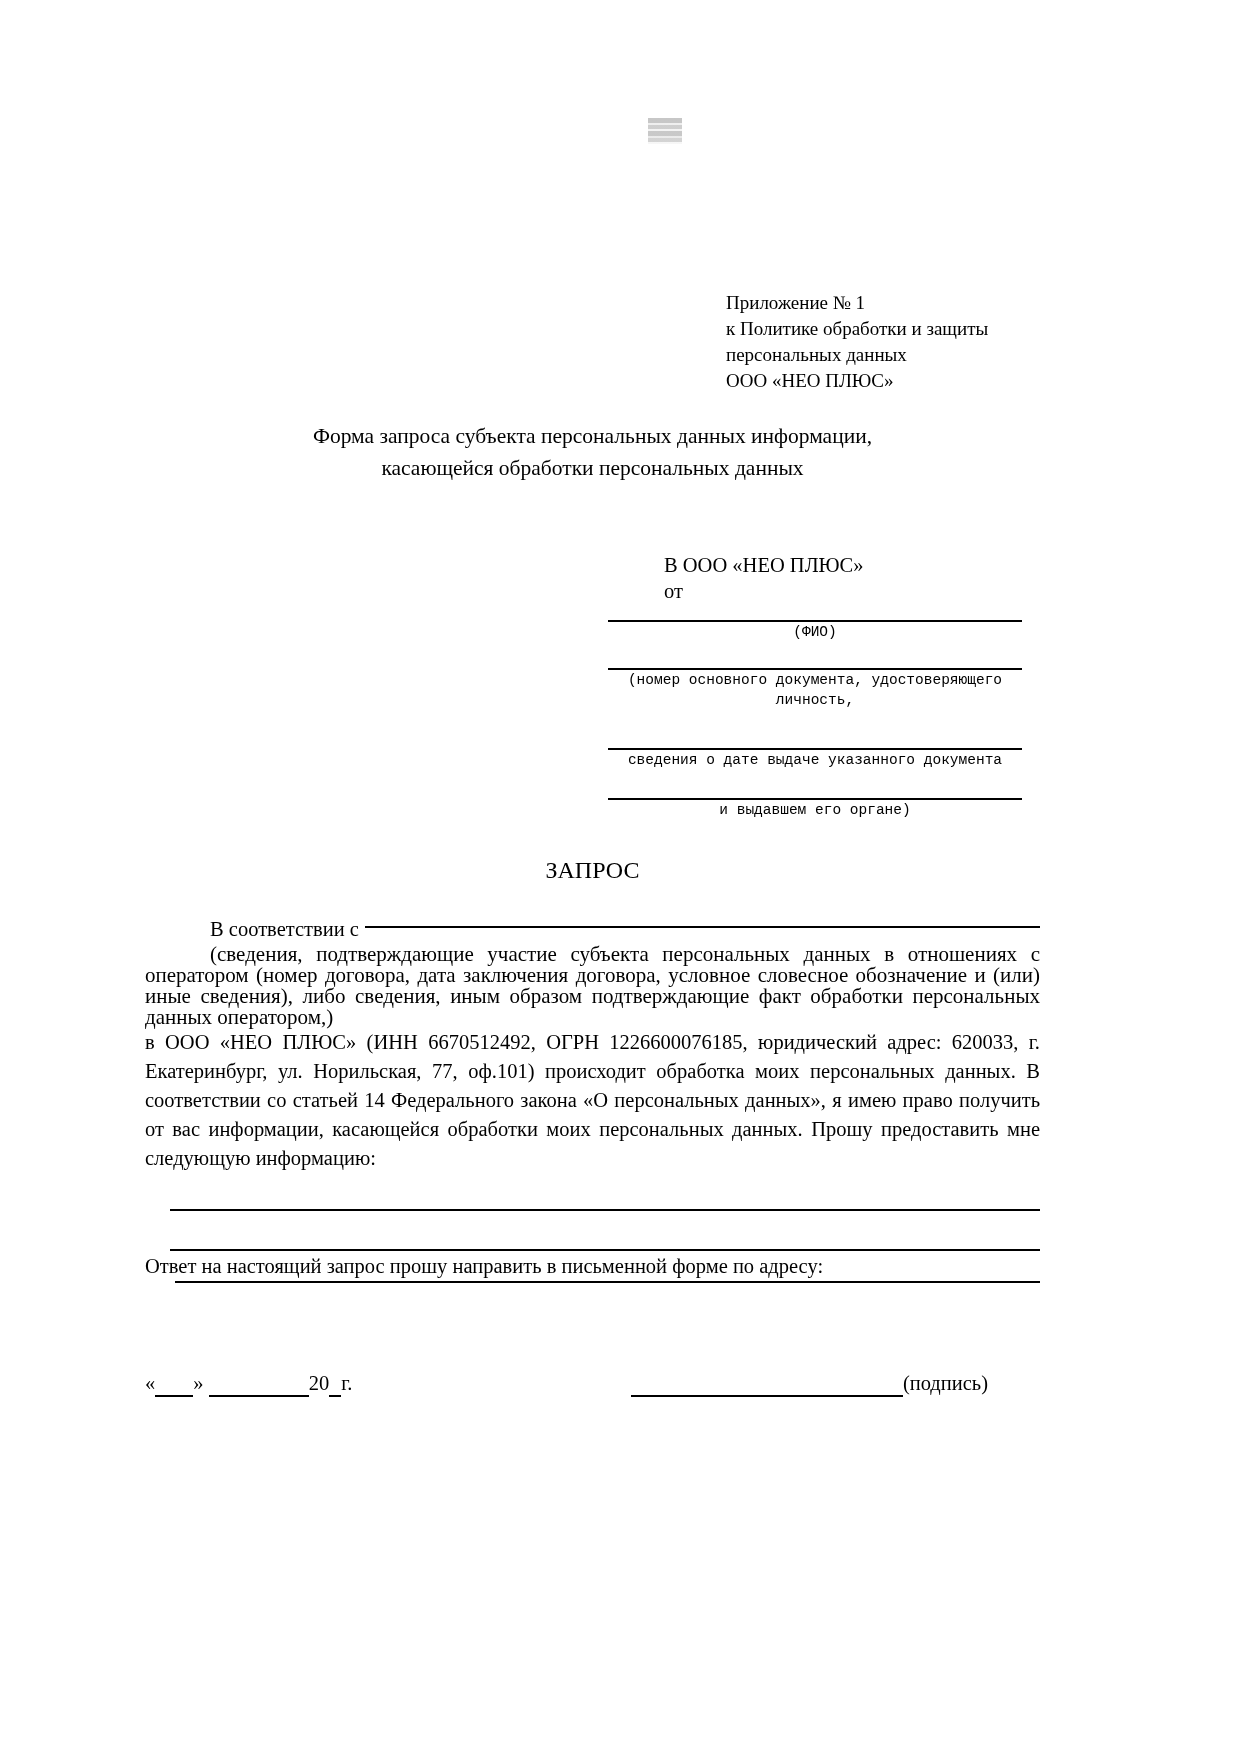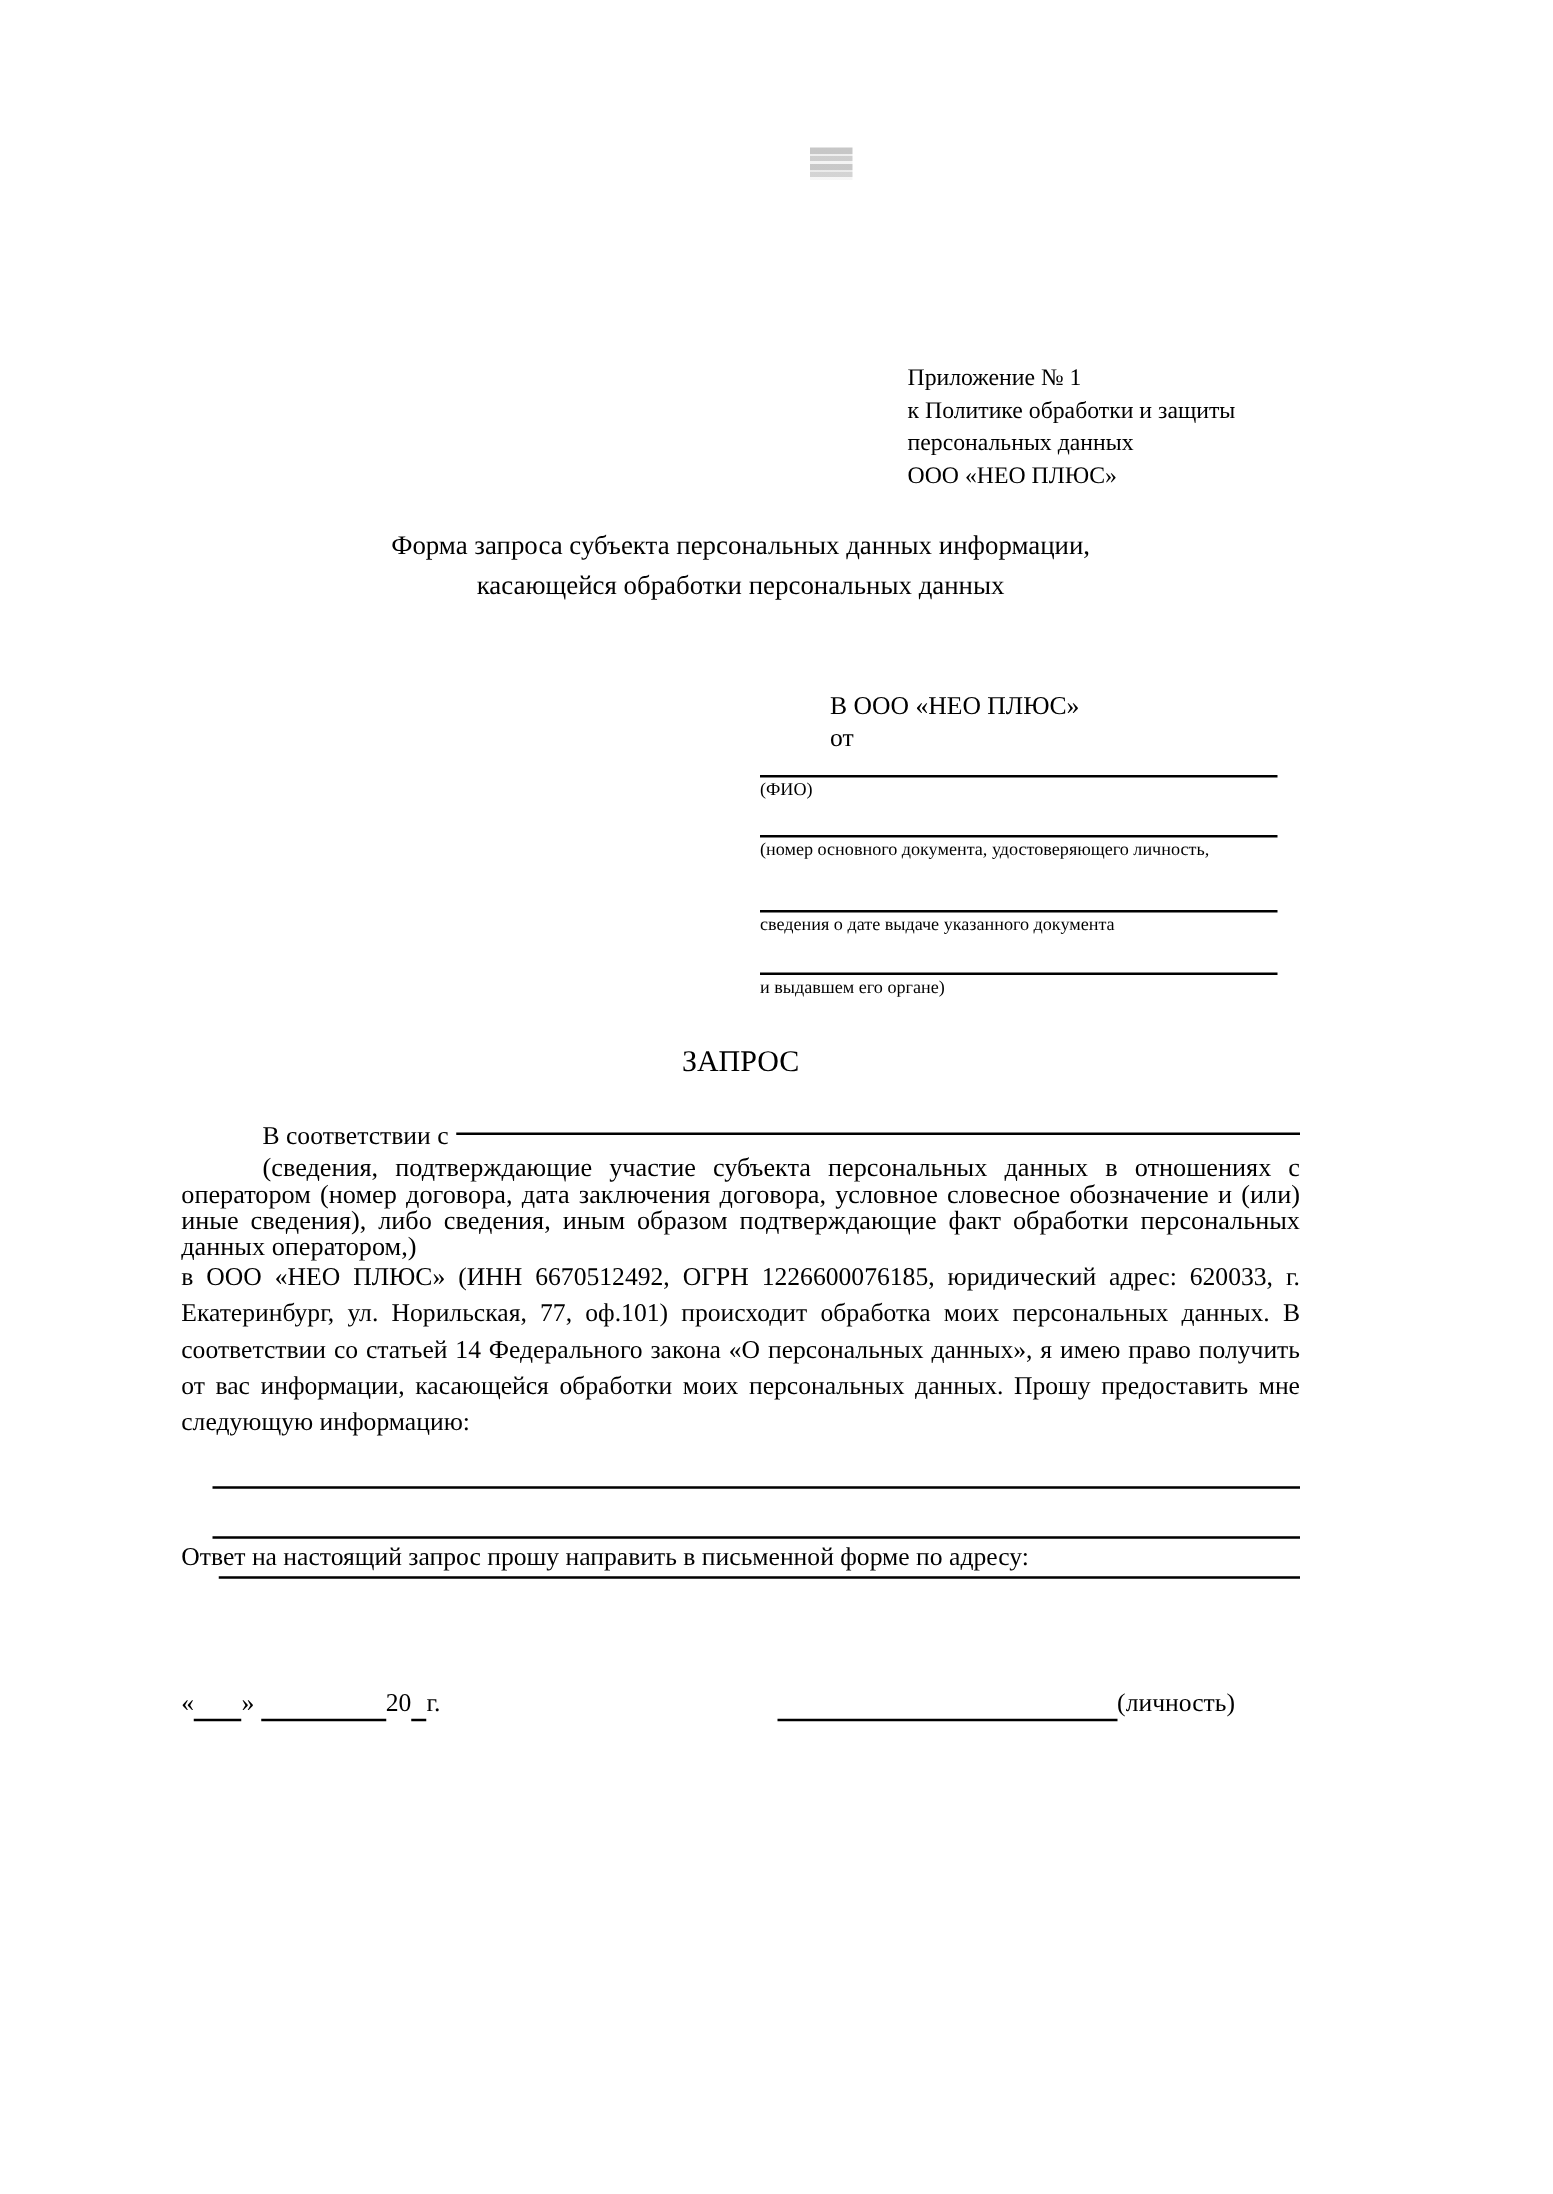--- a/index.html
+++ b/index.html
@@ -38,22 +38,22 @@
     margin:68px 18px 0 auto;
     font-size:20.5px;line-height:26px;
   }
   .addressee .to-line,.addressee .from-line{padding-left:56px;}
   .fill-line{border-bottom:2px solid #000;}
   .fill-line.h18{height:16px;}
   .fill-line.h26{height:26px;}
   .fill-line.h38{height:38px;}
   .fill-line.h28{height:28px;}
   .fill-label{
-    text-align:left;
-    font-size:14.5px;line-height:20px;
+    text-align:center;
+    font-size:14.5px;line-height:20px;font-family:Liberation Mono, monospace;
   }
   .request-heading{
     margin-top:36px;
     text-align:center;
     font-size:24px;line-height:28px;
   }
   .lead-row{
     display:flex;align-items:center;
     margin-top:30px;
     padding-left:65px;
@@ -153,17 +153,17 @@
     <span class="reply-underline"></span>
   </div>
 
   <div class="sign-row">
     <div class="date-group">
       <span>«</span><span class="blank w38"></span><span>»</span>
       <span class="blank w100"></span><span>20</span><span class="blank w12"></span><span>г.</span>
     </div>
     <div class="sign-group">
       <span class="sign-underline"></span>
-        <span class="sign-label">(личность)</span>
+        <span class="sign-label">(подпись)</span>
     </div>
   </div>
 
 </div>
 
 </body></html>

